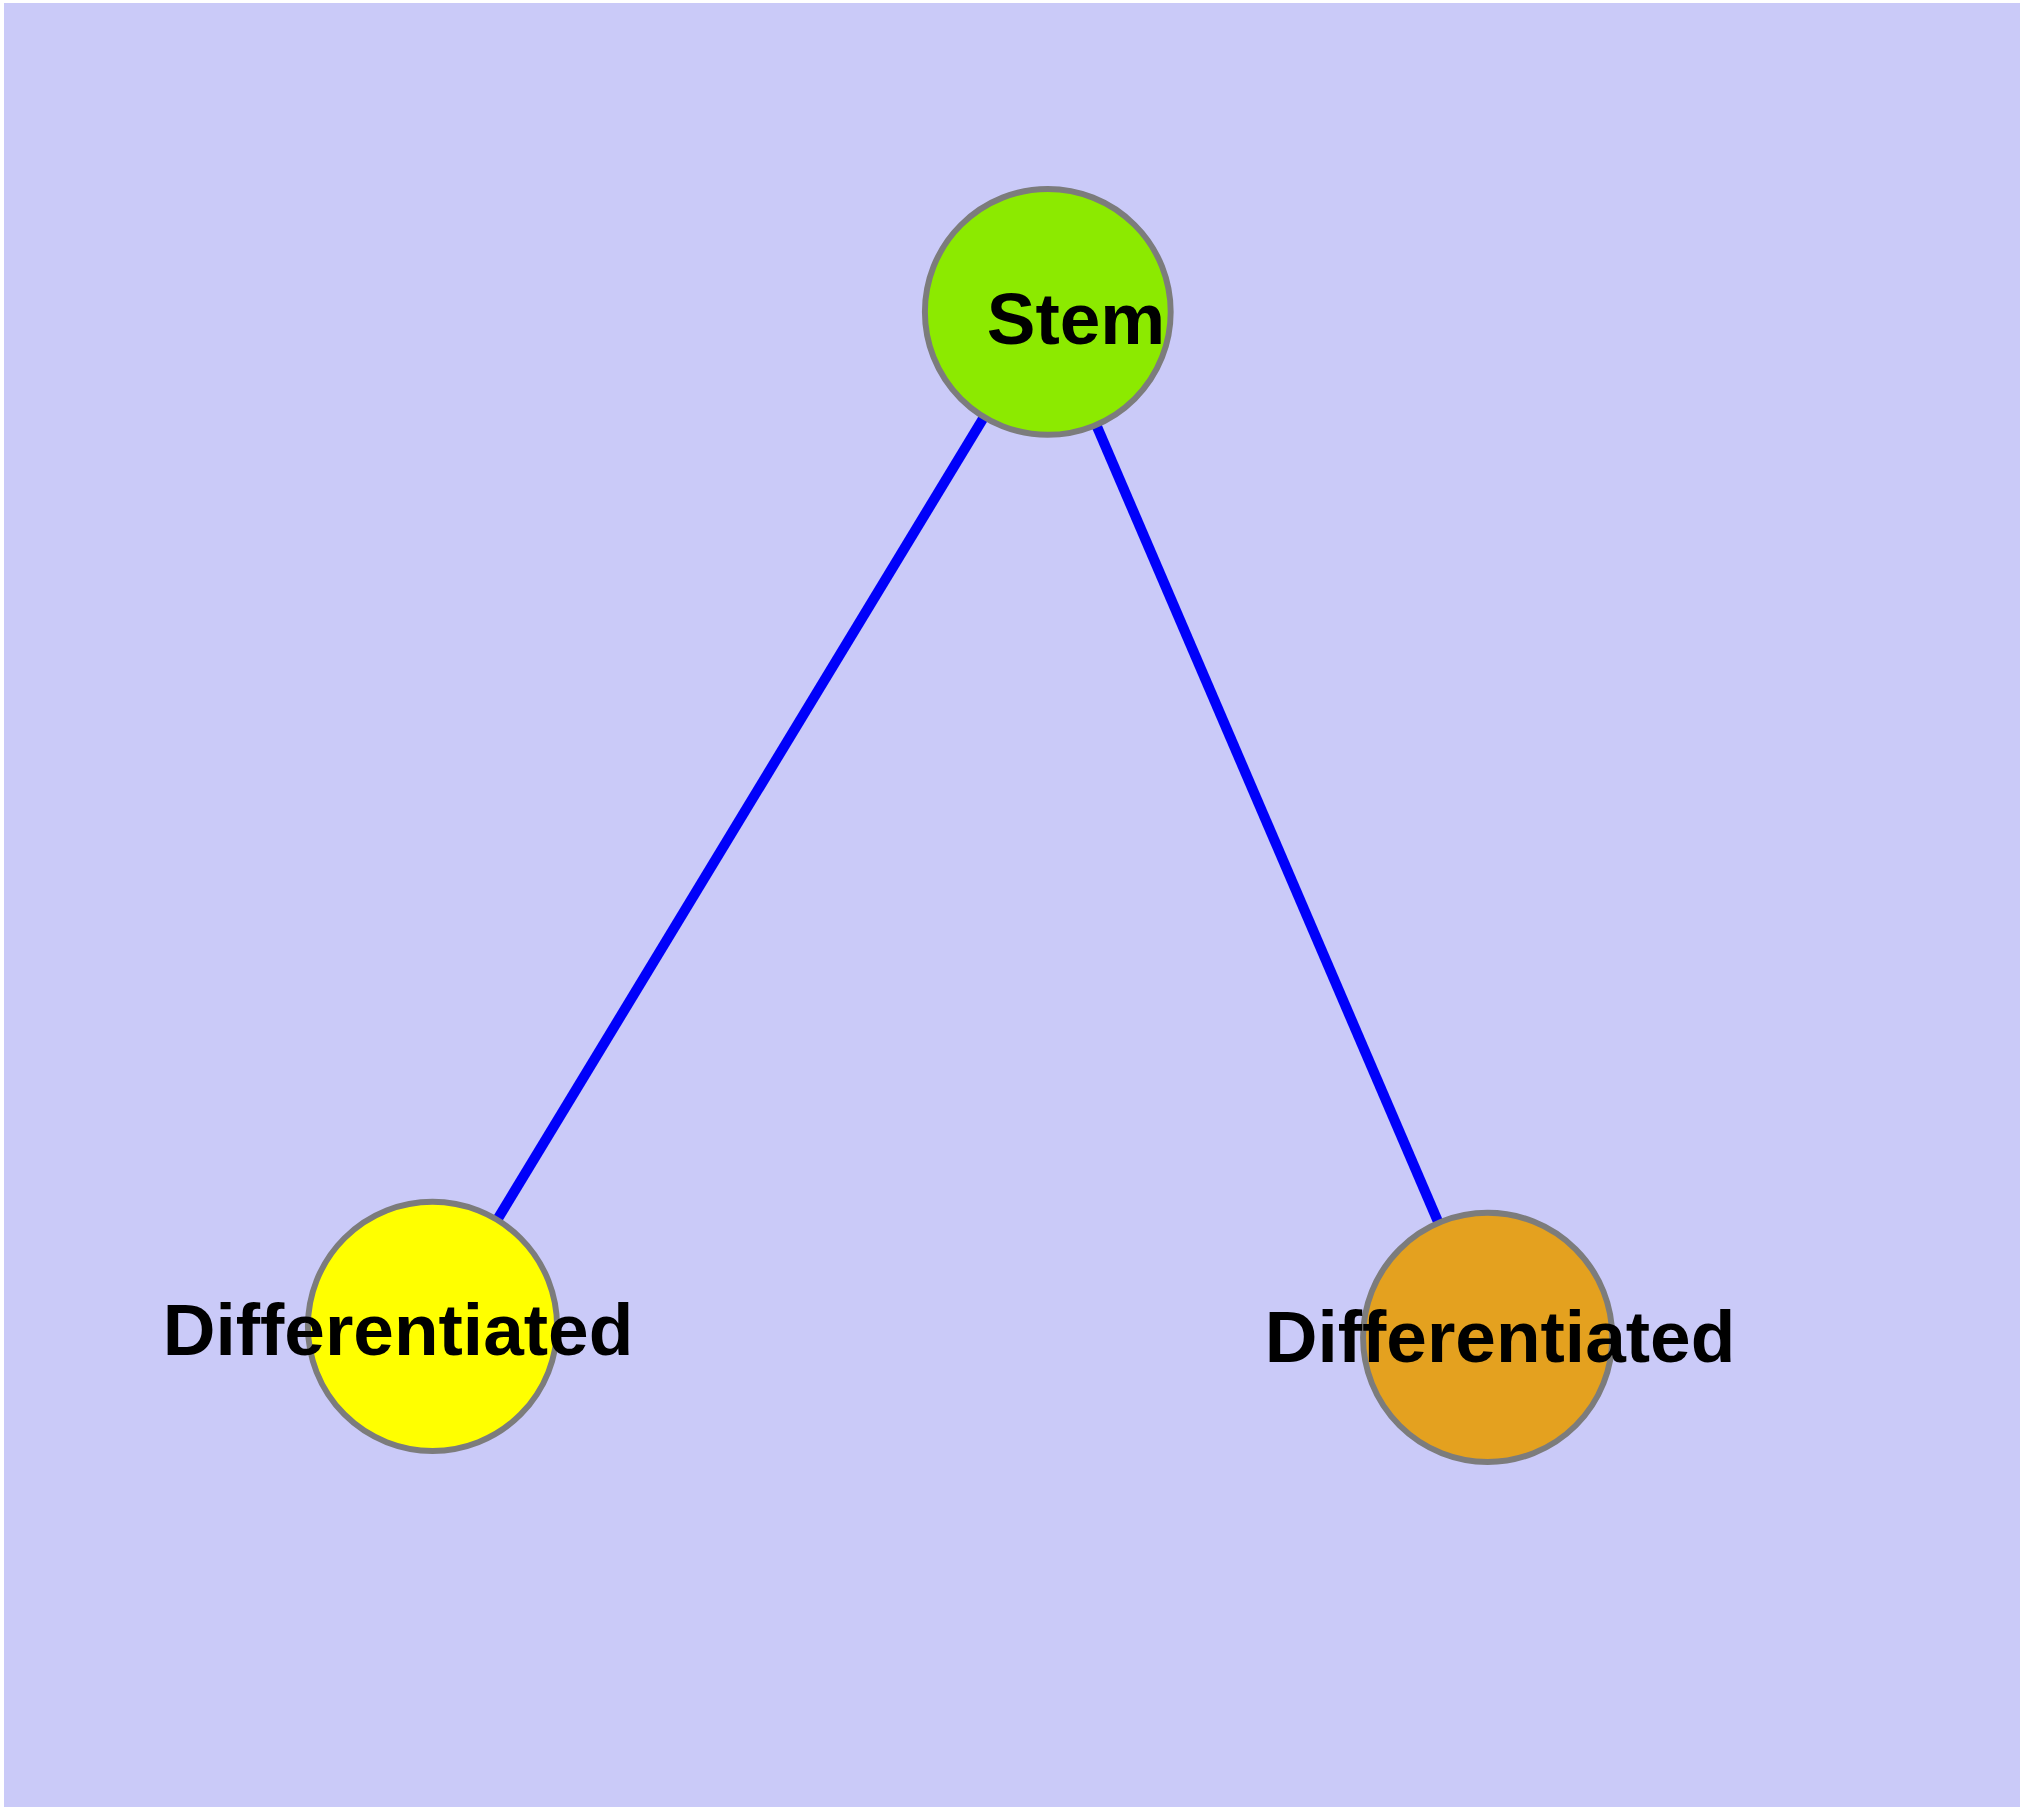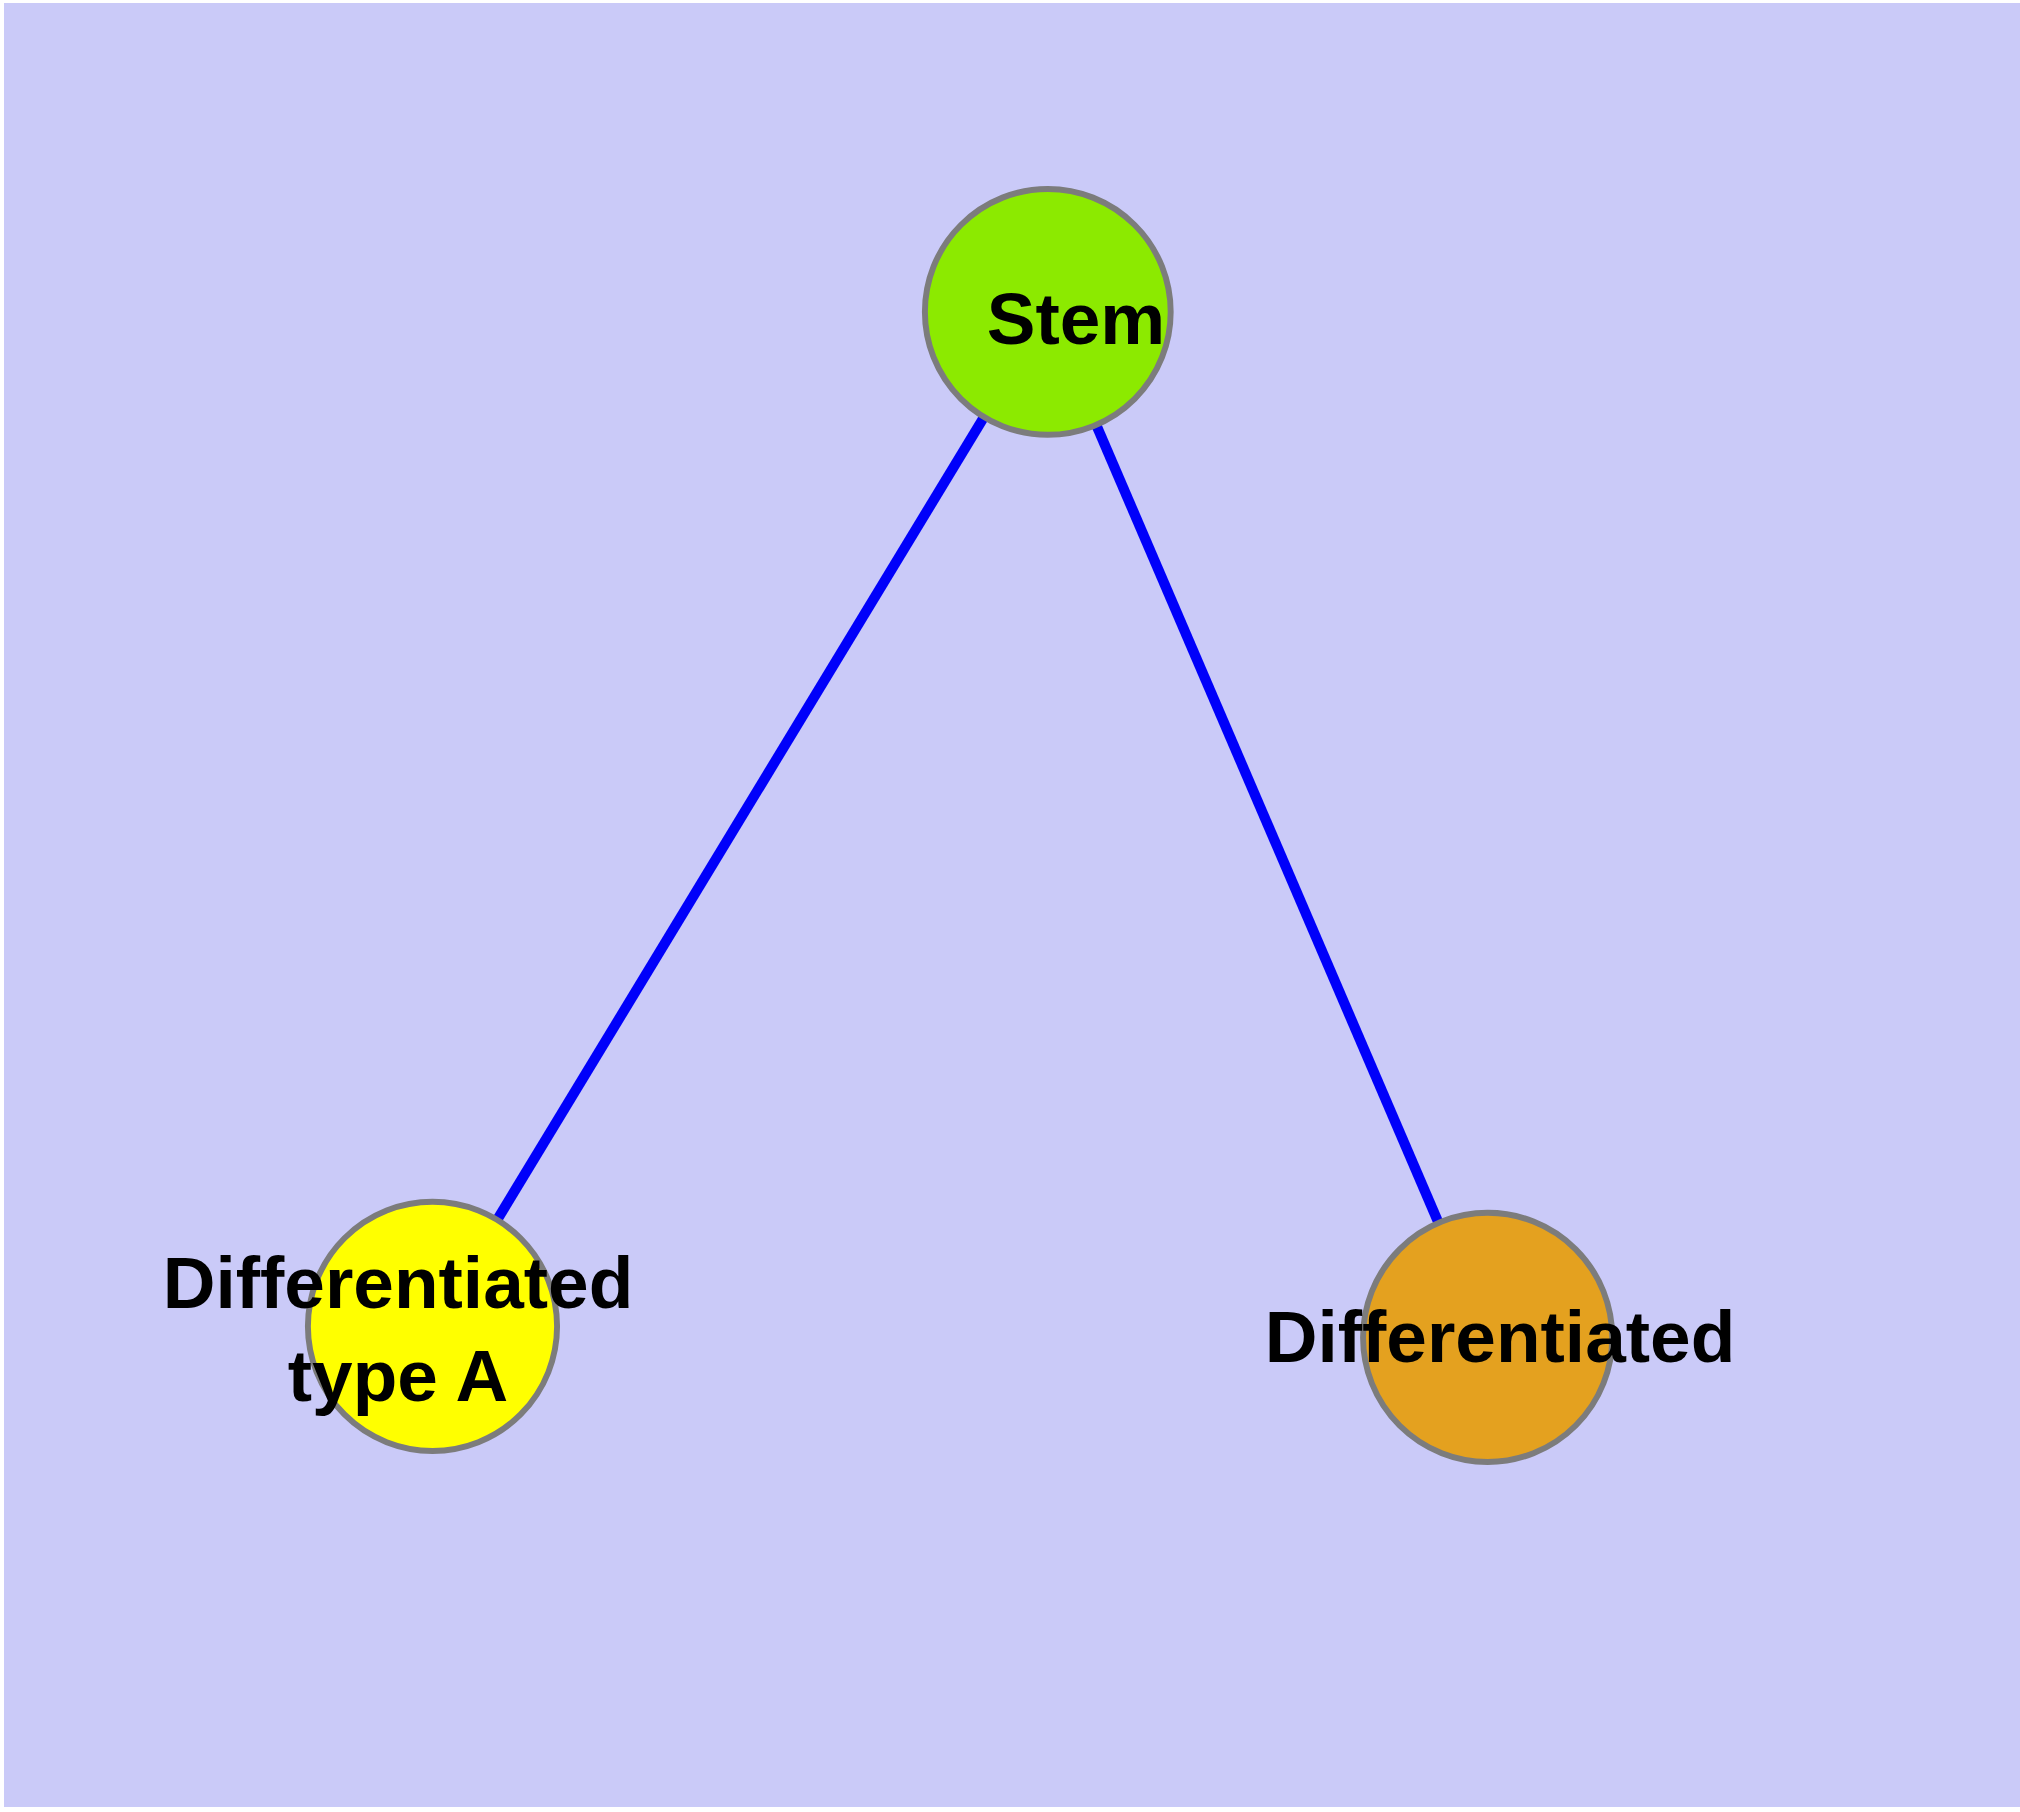--- a/index.html
+++ b/index.html
@@ -69,19 +69,18 @@
 
   <circle class="node" cx="1755" cy="1578" r="147" fill="#e4a11f"></circle>
 </svg>
 
 <div class="label" style="left:1049px; top:318px;margin-left:27px;">
   <span class="line">Stem</span>
 </div>
 
 <div class="label" style="left:398px; top:1329px;">
   <span class="line">Differentiated</span>
-  <span class="line">type A</span>
 </div>
 
 <div class="label" style="left:1500px; top:1336px;">
   <span class="line">Differentiated</span>
 </div>
 
 
 </body></html>

